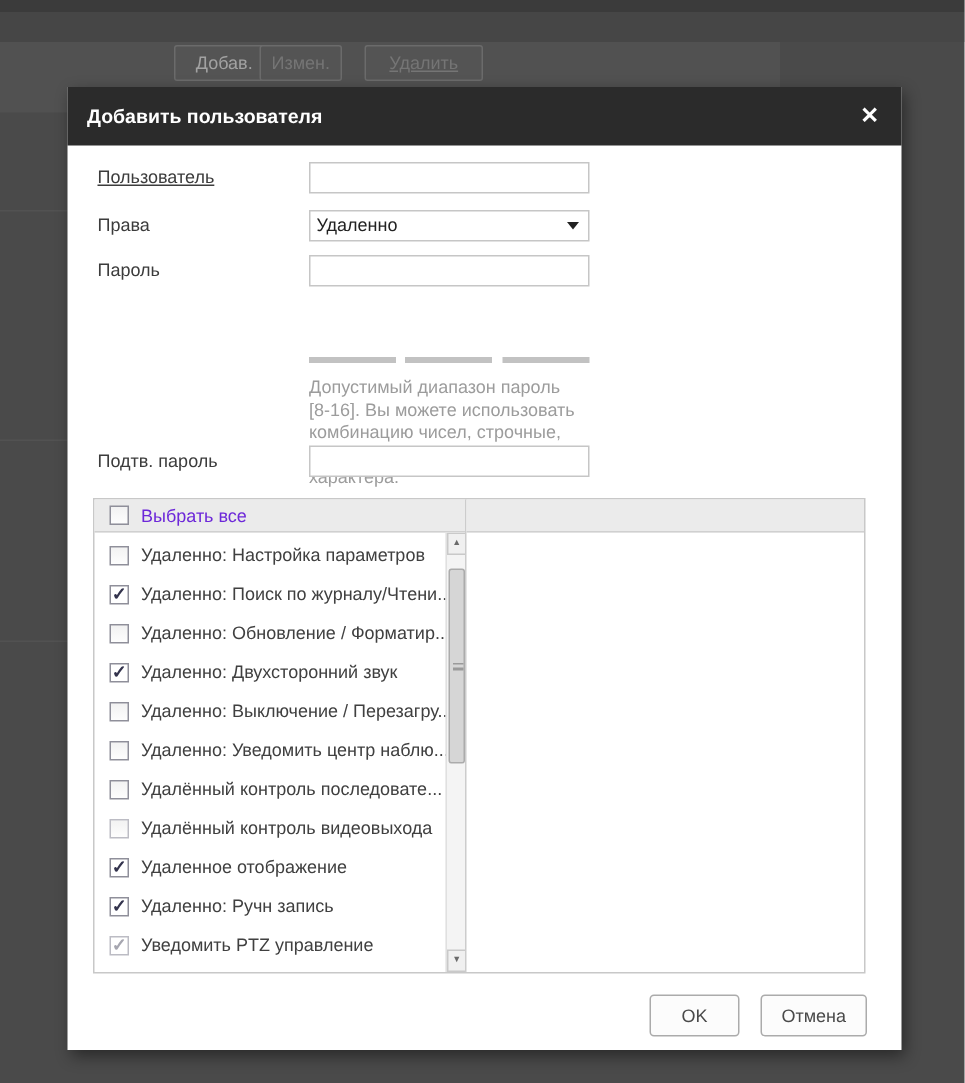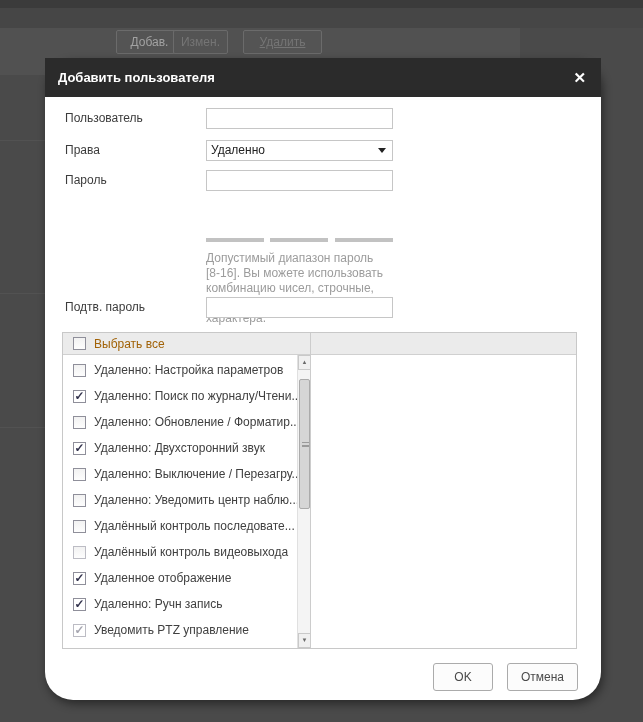--- a/index.html
+++ b/index.html
@@ -17,21 +17,21 @@
   .bg-line { position:absolute; left:0; width:45px; height:1px; background:#525252; }
   .bg-btn {
     position:absolute; top:30px; height:24px;
     background:#545454; border:1px solid #6b6b6b; border-radius:2px;
     font-size:12px; text-align:center; line-height:22px; color:#757575;
   }
   .bg-btn.enabled { color:#a2a2a2; }
   
   .dialog {
     position:absolute; left:45px; top:58px; width:556px; height:642px;
-    background:#ffffff; box-shadow:2px 4px 10px rgba(0,0,0,0.45);border-radius:28px;
+    background:#ffffff; box-shadow:2px 4px 10px rgba(0,0,0,0.45);
   }
   .dialog-titlebar {
     position:absolute; left:0; top:0; width:100%; height:39px;
     background:#2b2b2b; color:#ffffff;
   }
   .dialog-title {
     position:absolute; left:13px; top:0; line-height:39px;
     font-size:13px; font-weight:bold;
   }
   .dialog-close {
@@ -77,21 +77,21 @@
   .perm-row { height:26px; display:flex; align-items:center; }
   .cb {
     width:13px; height:13px; margin-left:10px; flex:none;
     border:1px solid #8f8f9a; background:linear-gradient(#f2f2f2,#fdfdfd);
     font-size:12px; line-height:11px; text-align:center; color:#33334d;
     font-weight:bold; cursor:pointer;
   }
   .cb.checked { background:#ffffff; }
   .cb.disabled { border-color:#bcbcc4; color:#a6a6b0; }
   .perm-label { margin-left:8px; font-size:12px; color:#404040; white-space:nowrap; }
-  .perm-header .perm-label { color:#a16207; }
+  .perm-header .perm-label { color:#6d28d9; }
   
   .sbar {
     position:absolute; right:0; top:0; width:13px; height:100%;
     background:#f4f4f4; border-left:1px solid #e0e0e0;
   }
   .sbar-btn {
     position:absolute; left:0; width:13px; height:15px; background:#f0f0f0;
     border:1px solid #c9c9c9; color:#6a6a6a; font-size:6px; text-align:center;
     line-height:13px; cursor:pointer;
   }
@@ -132,21 +132,21 @@
 <div class="bg-btn" style="left:173px; width:55px;">Измен.</div>
 <div class="bg-btn" style="left:243px; width:79px;text-decoration:underline;">Удалить</div>
 
 <div class="dialog">
 
   <div class="dialog-titlebar">
     <span class="dialog-title">Добавить пользователя</span>
     <span class="dialog-close">✕</span>
   </div>
 
-  <div class="fld-label" style="top:50px;">Пользователь</div>
+  <div class="fld-label" style="top:50px;text-decoration:underline;">Пользователь</div>
   <input class="fld-input" style="top: 50px;" value="">
 
   <div class="fld-label" style="top:82px;">Права</div>
   <div class="fld-select" style="top:82px;">
     <span>Удаленно</span>
     <span class="arrow"></span>
   </div>
 
   <div class="fld-label" style="top:112px;">Пароль</div>
   <input class="fld-input" style="top: 112px;" value="">

